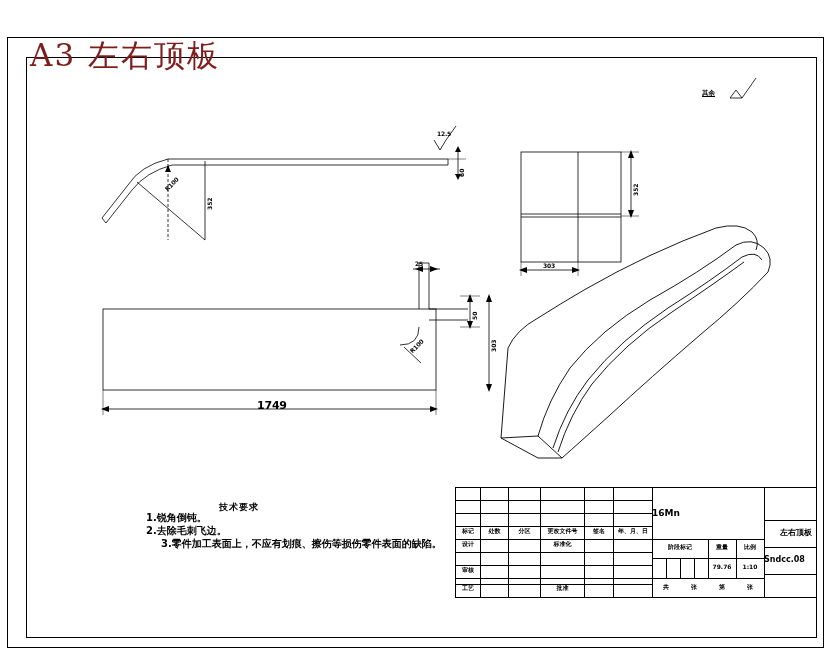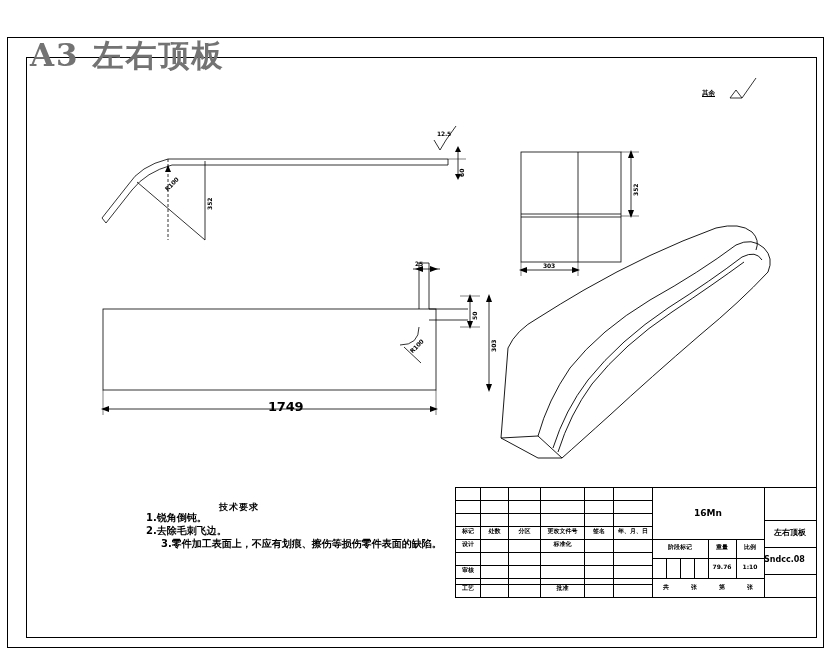--- a/index.html
+++ b/index.html
@@ -35,24 +35,24 @@
     font-weight: bold;
     letter-spacing: -0.2px;
   }
   .dim-v {
     font-size: 6px;
     font-weight: bold;
     transform-origin: left top;
     transform: rotate(-90deg);
   }
   .title-red {
-    color: #737373;
+    color: #7f1d1d;
     font-family: "DejaVu Serif", "Liberation Serif", serif;
     font-size: 31px;
-    font-weight: bold;
+    font-weight: normal;
     letter-spacing: 2px;
   }
   .tech-head {
     font-size: 9px;
     font-weight: bold;
     letter-spacing: 1px;
     margin-top: 10px;
   }
   .tech-line {
     font-size: 10px;
@@ -257,21 +257,21 @@
   <div class="txt surf-note" style="left:702px; top:90px;text-decoration:underline;">其余</div>
 
   <div class="txt dim" style="left:437px; top:131px;">12.5</div>
   <div class="txt dim-v" style="left:459px; top:177px;">60</div>
   <div class="txt dim" style="left:164px; top:188px; transform:rotate(-45deg); transform-origin:left top;">R100</div>
   <div class="txt dim-v" style="left:207px; top:210px;">352</div>
 
   <div class="txt dim-v" style="left:633px; top:196px;">352</div>
   <div class="txt dim" style="left:543px; top:263px;">303</div>
 
-  <div class="txt dim" style="left:268px; top:400px; font-size:13px;">1749</div>
+  <div class="txt dim" style="left:257px; top:400px; font-size:11px;">1749</div>
   <div class="txt dim" style="left:415px; top:261px;">25</div>
   <div class="txt dim-v" style="left:472px; top:320px;">50</div>
   <div class="txt dim-v" style="left:491px; top:352px;">303</div>
   <div class="txt dim" style="left:409px; top:350px; transform:rotate(-45deg); transform-origin:left top;">R100</div>
 
   <div class="txt tech-head" style="left:219px; top:493px;">技术要求</div>
   <div class="txt tech-line" style="left:146px; top:513px;">1.锐角倒钝。</div>
   <div class="txt tech-line" style="left:146px; top:526px;">2.去除毛刺飞边。</div>
   <div class="txt tech-line" style="left:161px; top:539px;">3.零件加工表面上，不应有划痕、擦伤等损伤零件表面的缺陷。</div>
 
@@ -281,29 +281,29 @@
   <div class="txt tb-cell" style="left:542px; top:528px; width:41px;">更改文件号</div>
   <div class="txt tb-cell" style="left:586px; top:528px; width:26px;">签名</div>
   <div class="txt tb-cell" style="left:615px; top:528px; width:36px;">年、月、日</div>
 
   <div class="txt tb-cell" style="left:457px; top:541px; width:22px;">设计</div>
   <div class="txt tb-cell" style="left:542px; top:541px; width:41px;">标准化</div>
   <div class="txt tb-cell" style="left:457px; top:567px; width:22px;">审核</div>
   <div class="txt tb-cell" style="left:457px; top:585px; width:22px;">工艺</div>
   <div class="txt tb-cell" style="left:542px; top:585px; width:41px;">批准</div>
 
-  <div class="txt tb-mat" style="left:652px; top:509px; width:112px; text-align:center;">16Mn</div>
+  <div class="txt tb-mat" style="left:652px; top:509px; width:112px; ">16Mn</div>
 
   <div class="txt tb-cell" style="left:652px; top:544px; width:56px;">阶段标记</div>
   <div class="txt tb-cell" style="left:708px; top:544px; width:28px;">重量</div>
   <div class="txt tb-cell" style="left:736px; top:544px; width:28px;">比例</div>
   <div class="txt tb-cell" style="left:708px; top:564px; width:28px;">79.76</div>
   <div class="txt tb-cell" style="left:736px; top:564px; width:28px;">1:10</div>
 
   <div class="txt tb-cell" style="left:652px; top:584px; width:28px;">共</div>
   <div class="txt tb-cell" style="left:680px; top:584px; width:28px;">张</div>
   <div class="txt tb-cell" style="left:708px; top:584px; width:28px;">第</div>
   <div class="txt tb-cell" style="left:736px; top:584px; width:28px;">张</div>
 
-  <div class="txt tb-name" style="left:764px; top:529px; width:52px; text-align:center;">左右顶板</div>
+  <div class="txt tb-name" style="left:764px; top:529px; width:52px; text-align:center;padding-left:6px;">左右顶板</div>
   <div class="txt tb-code" style="left:764px; top:556px; width:52px; text-align:left;">Sndcc.08</div>
 
 </div>
 
 </body></html>

